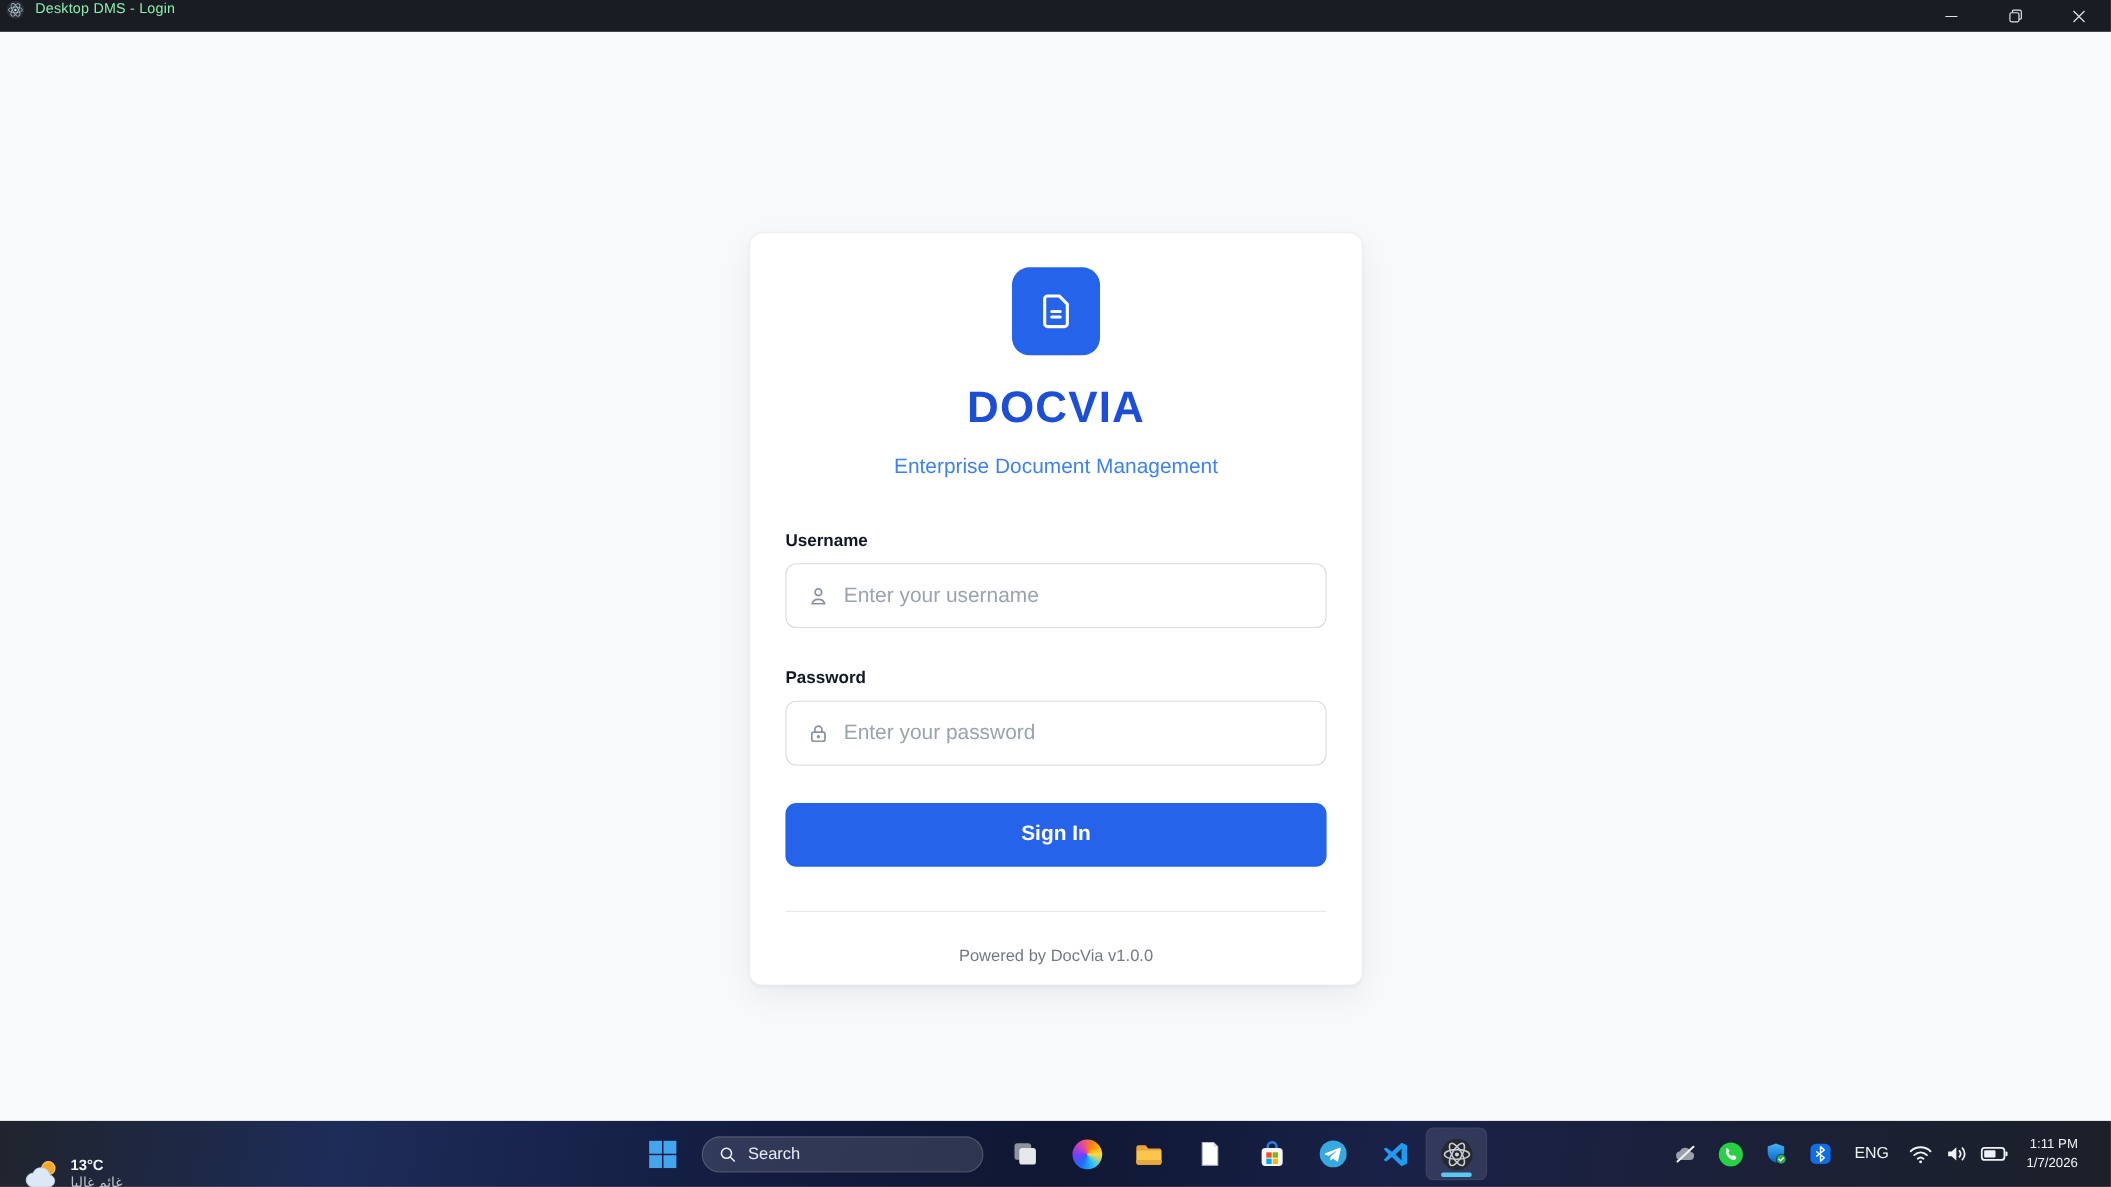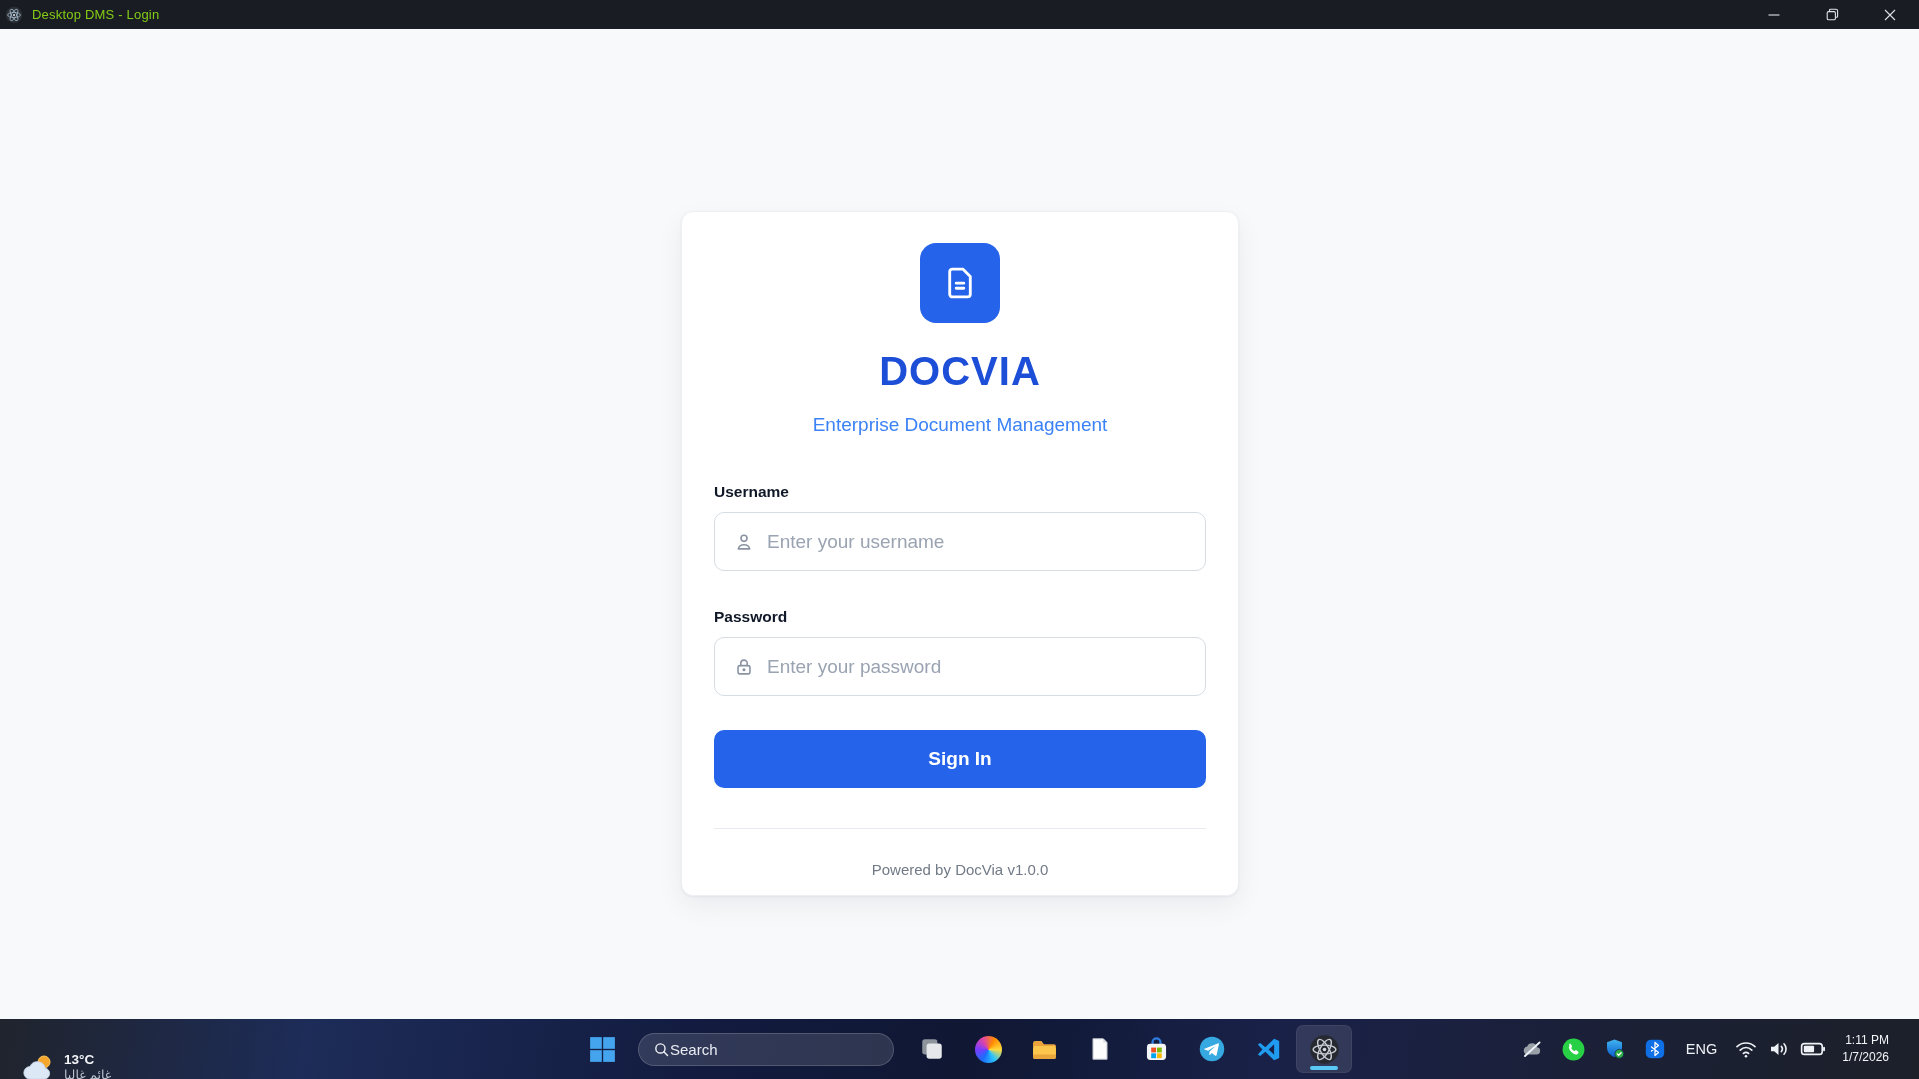--- a/index.html
+++ b/index.html
@@ -2,21 +2,21 @@
 <html><head>
 <meta charset="utf-8">
 <style>
   * { margin:0; padding:0; box-sizing:border-box; }
   html,body { width:1919px; height:1079px; }
   body { font-family:"Liberation Sans", sans-serif; overflow:hidden; }
   .screen { position:relative; width:1919px; height:1079px; background:#f8f9fb; overflow:hidden; }
 
   
   .titlebar { position:absolute; top:0; left:0; width:100%; height:29px; background:#191c22;
-              display:flex; align-items:center; color:#84cc16; }
+              display:flex; color:#86efac; }
   .tb-appicon { width:18px; height:18px; margin-left:5px; border-radius:50%; flex:0 0 auto; }
   .tb-title { font-size:13px; margin-left:9px; letter-spacing:.2px; }
   .tb-spacer { flex:1; }
   .win-btn { width:58px; height:29px; display:flex; align-items:center; justify-content:center; }
   .win-btn svg { display:block; }
 
   
   .content { position:absolute; top:29px; left:0; width:1919px; height:990px; background:#f8f9fb; }
   .card { position:absolute; left:681px; top:182px; width:558px; height:685px; background:#ffffff;
           border:1px solid #edeff3; border-radius:12px; padding:31px 32px 0 32px;
@@ -44,21 +44,21 @@
   .taskbar { position:absolute; left:0; top:1019px; width:1919px; height:60px;
              background:linear-gradient(100deg,#20242d 0%,#1d2c58 16%,#131c40 36%,#0f1733 50%,#192148 66%,#1b2036 84%,#1c2029 100%); }
   .weather { position:absolute; left:20px; top:4px; height:60px; display:flex; align-items:flex-end; gap:8px;
              color:#f2f4f7; }
   .weather-temp { font-size:13.5px; font-weight:700; line-height:16px; }
   .weather-cond { font-size:12.5px; color:#bcc3cf; line-height:15px; }
   .start-btn { position:absolute; left:582px; top:10px; width:40px; height:40px; border-radius:6px;
                display:flex; align-items:center; justify-content:center; }
   .searchbox { position:absolute; left:638px; top:14px; width:256px; height:33px; border-radius:17px;
                background:rgba(255,255,255,.13); border:1px solid rgba(255,255,255,.17);
-               display:flex; align-items:center; padding-left:14px; }
+               display:flex; align-items:center; padding-left:14px; gap:10px; }
   .searchbox span { color:#e9ecf2; font-size:15px; }
   .task-apps { position:absolute; left:904px; top:0; height:60px; display:flex; align-items:center; }
   .app-tile { width:56px; height:48px; display:flex; align-items:center; justify-content:center;
               border-radius:7px; position:relative; }
   .app-tile.active { width:56px; background:rgba(255,255,255,.11); box-shadow:inset 0 0 0 1px rgba(255,255,255,.06); }
   .active-underline { position:absolute; bottom:3px; left:50%; transform:translateX(-50%);
                       width:28px; height:4px; border-radius:2px; background:#5ac8f5; }
   .copilot-orb { width:27px; height:27px; border-radius:50%;
                  background:conic-gradient(from 210deg,#1a6dff,#7a3cff,#e044a7,#ff8a00,#ffd93b,#29c3ff,#1a6dff); }
   .tray { position:absolute; right:16px; top:0; height:60px; display:flex; align-items:center; padding-right:14px; }

